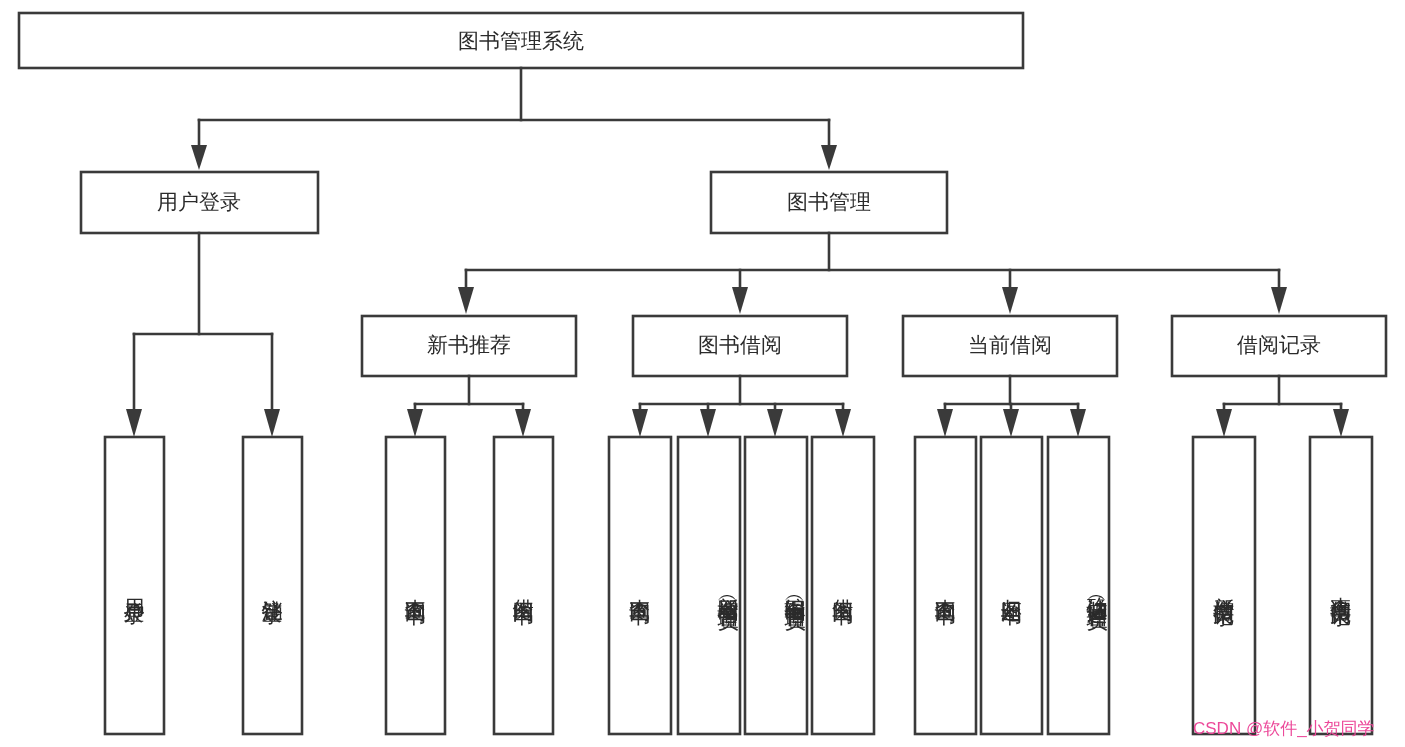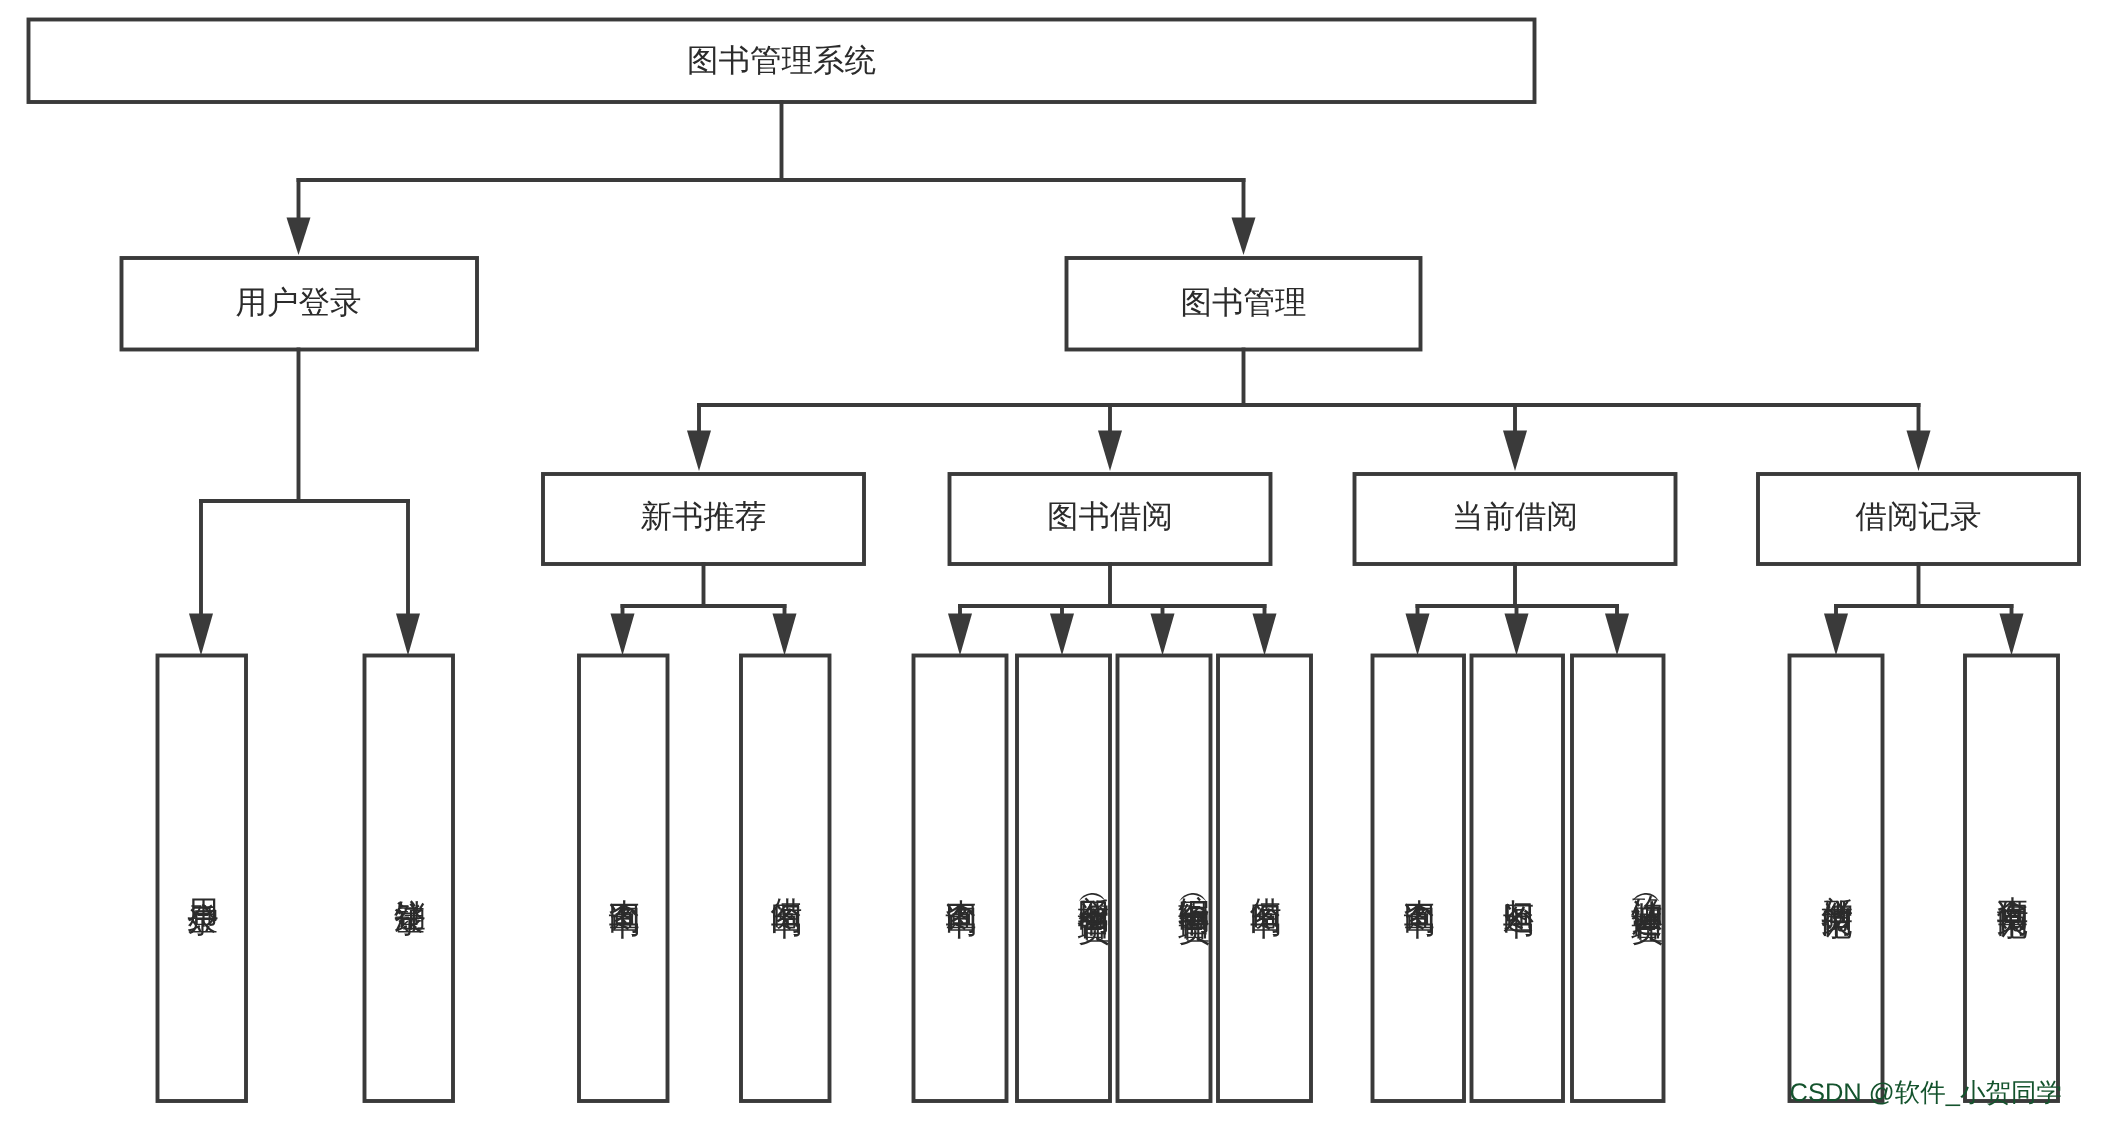--- a/index.html
+++ b/index.html
@@ -61,21 +61,21 @@
     align-items: center;
     justify-content: center;
     text-align: center;
     white-space: nowrap;
     pointer-events: none;
   }
   .watermark {
     position: absolute;
     font-family: "Liberation Sans", "DejaVu Sans", sans-serif;
     font-size: 17px;
-    color: #14532d;
+    color: #ec4899;
     white-space: nowrap;
   }
 </style>
 </head>
 <body>
 
 <div id="diagram-root">
 
   <svg class="diagram" viewBox="0 0 1405 747">
     <defs></defs>

